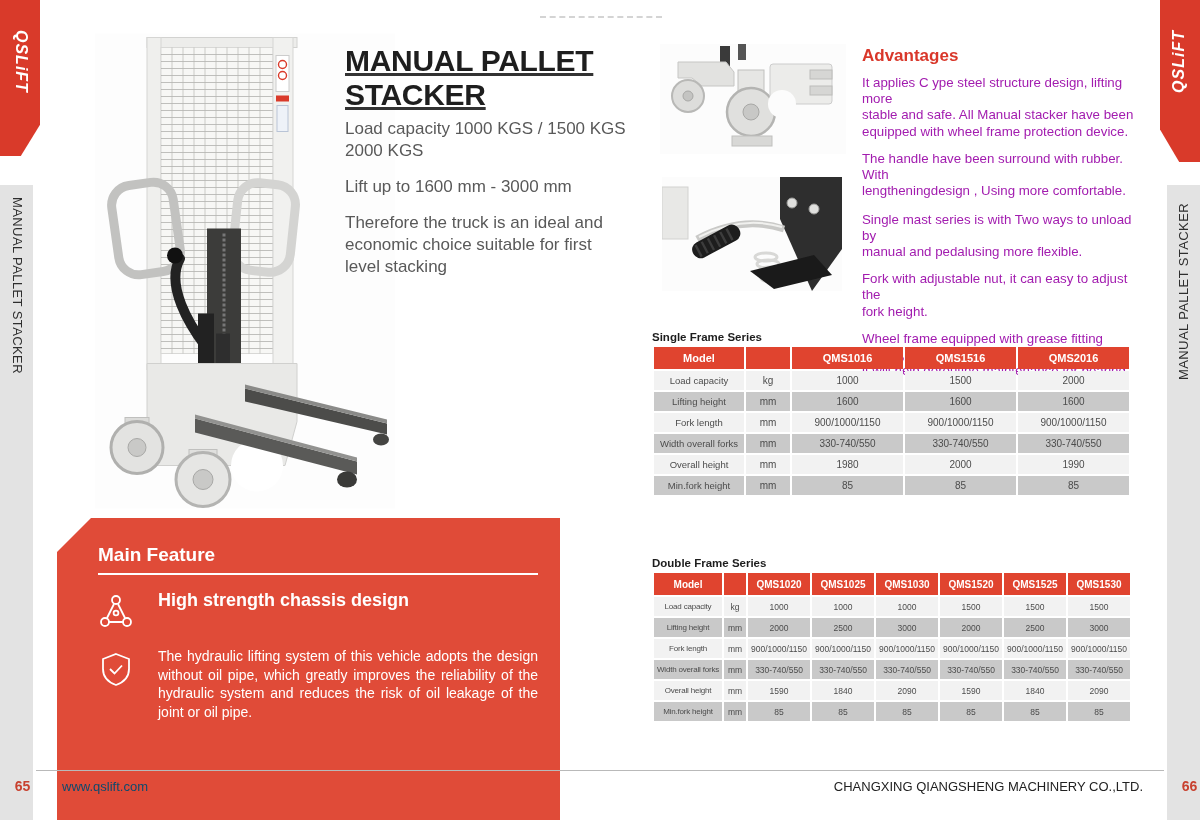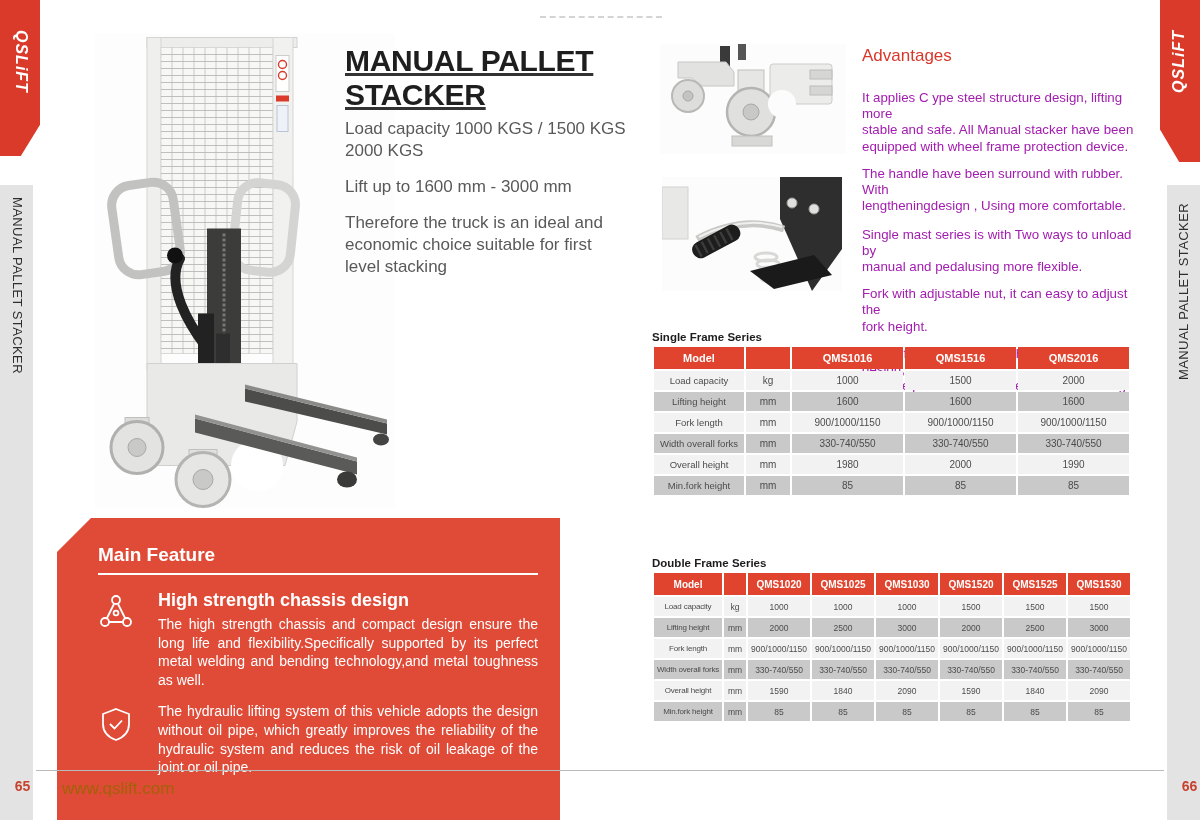--- a/index.html
+++ b/index.html
@@ -51,41 +51,41 @@
   .mf-rule { border-top:2px solid #ffffff; margin-bottom:15px; }
   .feature-row { display:flex; gap:24px; margin-bottom:13px; }
   .feature-icon { flex:0 0 36px; padding-top:4px; }
   .feature-title { font-size:18px; font-weight:bold; margin-bottom:4px; }
   .feature-body { font-size:14px; line-height:1.33; text-align:justify; }
   
   .detail-photo-1 { position:absolute; left:660px; top:44px; width:186px; height:110px; }
   .detail-photo-2 { position:absolute; left:662px; top:176px; width:180px; height:116px; }
   
   .advantages { position:absolute; left:862px; top:46px; width:286px; }
-  .adv-heading { color:#d9372a; font-size:17px; font-weight:normal; margin-bottom:24px; }
+  .adv-heading { color:#d9372a; font-size:17px; font-weight:bold; margin-bottom:9px; }
   .adv-paragraphs p { font-size:13.3px; line-height:1.22; color:#a21caf; margin:0 0 11px; white-space:pre-line; }
   .adv-paragraphs p:nth-child(3) { margin-top:12px; }
   
   .tbl-label { position:absolute; font-size:11.5px; font-weight:bold; color:#1d1d1d; left:652px; }
   .tbl-label-1 { top:331px; } .tbl-label-2 { top:557px; }
   table.spec { position:absolute; left:652px; border-collapse:separate; border-spacing:2px; table-layout:fixed; }
   .tbl-1 { top:345px; } .tbl-2 { top:571px; }
   table.spec th {
     background:#e0442f; color:#fff; font-weight:bold; height:22px; text-align:center;
   }
   .tbl-1 th { font-size:11px; } .tbl-2 th { font-size:10px; }
   table.spec td { height:19px; text-align:center; color:#4c4c4c; }
   .tbl-1 td { font-size:10px; } .tbl-2 td { font-size:8.5px; }
   .tbl-1 td.lbl { font-size:9.5px; } .tbl-2 td.lbl { font-size:8px; letter-spacing:-.2px; }
   td.lbl, td.unit, td.val { white-space:nowrap; overflow:hidden; }
   table.spec tbody tr:nth-child(odd) td { background:#f2f2f2; }
   table.spec tbody tr:nth-child(even) td { background:#c9c9c9; }
   
   .footer-rule { position:absolute; left:36px; top:770px; width:1128px; border-top:1px solid #b9b9b9; }
-  .footer-website { position:absolute; left:62px; top:779px; font-size:17px; color:#a16207; }
+  .footer-website { position:absolute; left:62px; top:779px; font-size:13px; color:#0c4a6e; }
   .footer-company { position:absolute; right:57px; top:779px; font-size:13px; color:#222; }
 </style>
 </head>
 <body>
 
 <div class="page">
 
   <div class="banner banner-left">
     <div class="side-logo v-down">QSLiFT</div>
   </div>
@@ -377,35 +377,35 @@
         <svg viewBox="0 0 36 36" width="36" height="36" fill="none" stroke="#ffffff" stroke-width="1.8">
           <circle cx="18" cy="6" r="4"></circle>
           <circle cx="7" cy="28" r="4"></circle>
           <circle cx="29" cy="28" r="4"></circle>
           <path d="M16 10 L9 24 M20 10 L27 24 M11 28 L25 28"></path>
           <circle cx="18" cy="19" r="2.4"></circle>
         </svg>
       </div>
       <div>
         <div class="feature-title">High strength chassis design</div>
-        <div class="feature-body">The high strength chassis and compact design ensure the long life and flexibility.Specifically supported by its perfect metal welding and bending technology,and metal toughness as well.</div>
       </div>
     </div>
 
     <div class="feature-row">
       <div class="feature-icon">
         <svg viewBox="0 0 36 36" width="36" height="36" fill="none" stroke="#ffffff" stroke-width="1.8">
           <path d="M18 3 L31 8 V18 C31 27 25 31.5 18 34 C11 31.5 5 27 5 18 V8 Z"></path>
           <path d="M12 18 L16.5 22.5 L24 14.5"></path>
         </svg>
       </div>
       <div>
         <div class="feature-body">The hydraulic lifting system of this vehicle adopts the design without oil pipe, which greatly improves the reliability of the hydraulic system and reduces the risk of oil leakage of the joint or oil pipe.</div>
       </div>
     </div>
   </div>
 
   <div class="footer-rule"></div>
   <div class="page-num page-num-left">65</div>
   <div class="footer-website">www.qslift.com</div>
+  <div class="footer-company">CHANGXING QIANGSHENG MACHINERY CO.,LTD.</div>
   <div class="page-num page-num-right">66</div>
 
 </div>
 
 </body></html>

